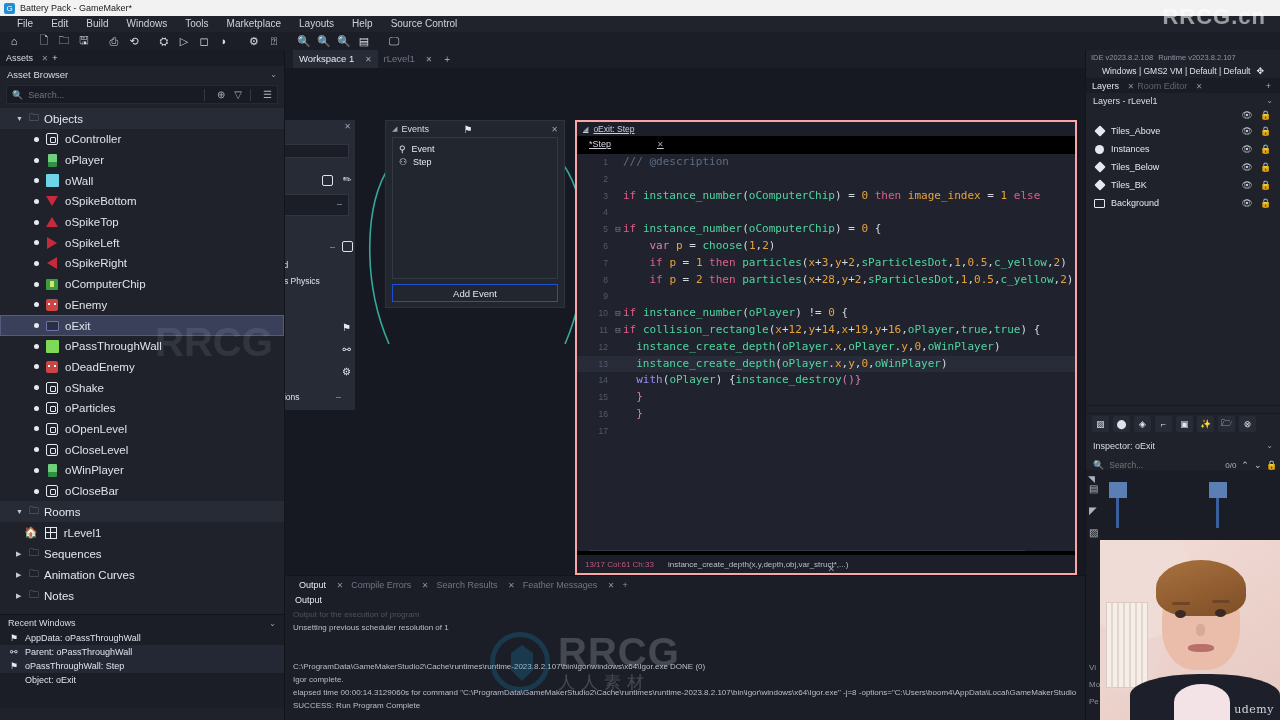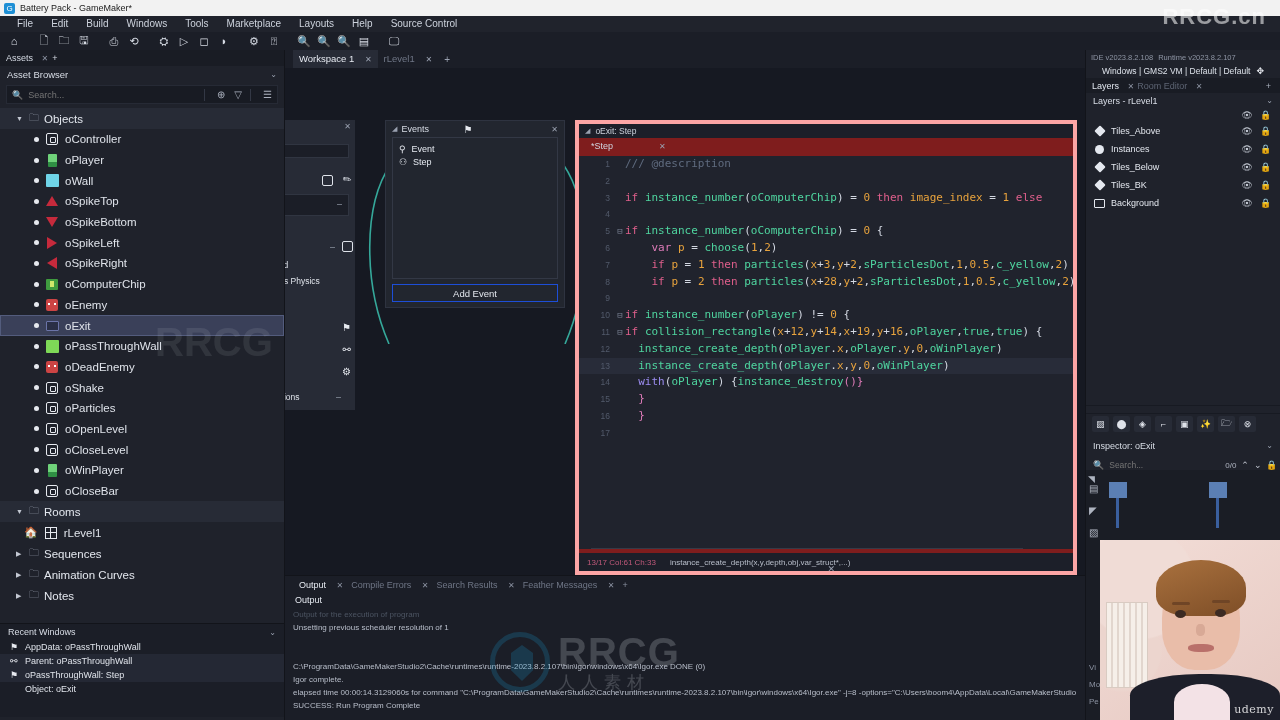--- a/index.html
+++ b/index.html
@@ -75,21 +75,21 @@
   .room-ico:before{content:"";position:absolute;left:4px;top:-1px;width:1.5px;height:12px;background:#e6e9ef;}
   .room-ico:after{content:"";position:absolute;top:4px;left:-1px;height:1.5px;width:12px;background:#e6e9ef;}
   .home-ico{color:#e6e9ef;font-size:11px;}
 
   .leftstatus { position:absolute; bottom:78px; left:0; right:0; height:14px;
      display:flex; align-items:center; padding:0 8px; font-size:8.5px; color:#767d8c; gap:10px;}
   .leftstatus .zoom { margin-left:auto; margin-right:6px;}
   .zoombar { width:62px; height:3px; background:#31affa33; border-top:1px solid #4b5262; position:relative;}
   .zoombar:after{content:"";position:absolute;left:24px;top:-3px;width:7px;height:7px;border-radius:50%;background:#8d94a3;}
 
-  .recent { position:absolute; bottom:3px; left:0; right:0; height:94px; background:#1b1e27;
+  .recent { position:absolute; bottom:12px; left:0; right:0; height:94px; background:#1b1e27;
       border-top:1px solid #12141a;margin-top:12px;}
   .recent-title { height:16px; display:flex; align-items:center; justify-content:space-between;
       padding:0 8px; font-size:9px; color:#d8dde6;}
   .rw { height:14px; display:flex; align-items:center; gap:5px; padding-left:10px; font-size:9px; color:#dfe3ea;}
   .rw.hl { background:#242834; }
   .rw .ic { font-size:9px; color:#e6e9ef; width:10px;}
 
   
   .workspace { position:absolute; left:285px; top:0; right:195px; bottom:0; background:#191c24; }
   .ws-tabbar { height:18px; background:#1b1e27; display:flex; align-items:center; padding-left:8px;}
@@ -113,21 +113,21 @@
      padding:0 6px; font-size:9px; color:#d8dde6;}
   .evwin-body { position:absolute; top:16px; left:6px; right:6px; bottom:28px;
      background:#22262f; border:1px solid #333845; padding:4px 6px;}
   .ev-item { height:13px; display:flex; align-items:center; gap:6px; font-size:9px; color:#e6eaf1;}
   .ev-add { position:absolute; bottom:5px; left:6px; right:6px; height:18px; background:#22262f;
      border:1px solid #1d4ed8; font-size:9.5px; color:#e3e7ee; display:flex;
      align-items:center; justify-content:center;}
 
   
   .codewin { position:absolute; left:290px; top:52px; right:8px; bottom:145px;
-     background:#7f1d1d; border:4px solid #fca5a5;}
+     background:#000000; border:2px solid #fca5a5;text-decoration:underline;}
   .codewin-head { height:14px; display:flex; align-items:center; gap:5px; padding-left:6px;
      font-size:8.5px; color:#cdd3dd; background:#1c1f29;}
   .code-tabrow { height:16px; display:flex; align-items:center; padding-left:12px; gap:46px;
      font-size:9px; color:#d0d6e0; }
   .code-tabrow .x { color:#9aa1b0; font-size:8px;}
   .codearea { position:absolute; top:32px; left:0; right:0; bottom:22px;
      background:#20232d; overflow:hidden; font-family:"DejaVu Sans Mono", monospace;}
   .cl { height:16.8px; display:flex; align-items:flex-start; font-size:11px; line-height:16.8px;
      white-space:pre; }
   .cl.hl { background:#282c39; }
@@ -344,30 +344,30 @@
         <div class="node">
           <span class="dot"></span>
           <span class="spr">
               <span class="sq-fill" style="background:#6fd4e8"></span>
             </span>
           <span>oWall</span>
         </div>
         <div class="node">
           <span class="dot"></span>
           <span class="spr">
+              <span class="tri-dn"></span>
+            </span>
+          <span>oSpikeBottom</span>
+        </div>
+        <div class="node">
+          <span class="dot"></span>
+          <span class="spr">
               <span class="tri-up"></span>
             </span>
           <span>oSpikeTop</span>
-        </div>
-        <div class="node">
-          <span class="dot"></span>
-          <span class="spr">
-              <span class="tri-dn"></span>
-            </span>
-          <span>oSpikeBottom</span>
         </div>
         <div class="node">
           <span class="dot"></span>
           <span class="spr">
               <span class="tri-rt"></span>
             </span>
           <span>oSpikeLeft</span>
         </div>
         <div class="node">
           <span class="dot"></span>

